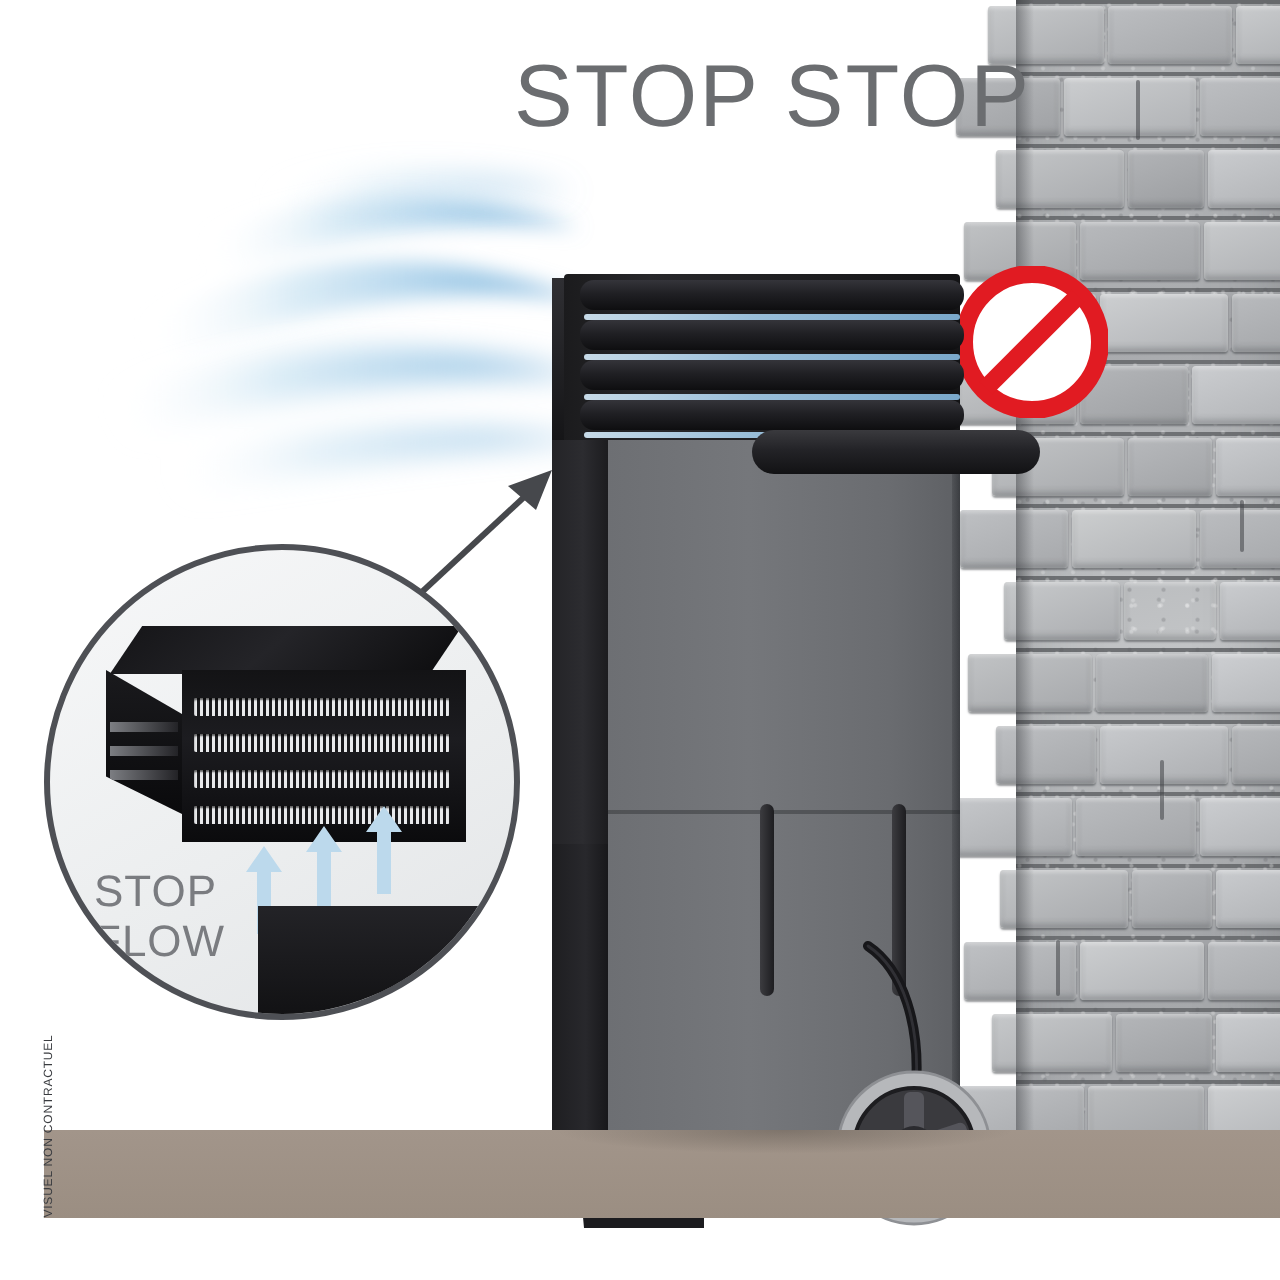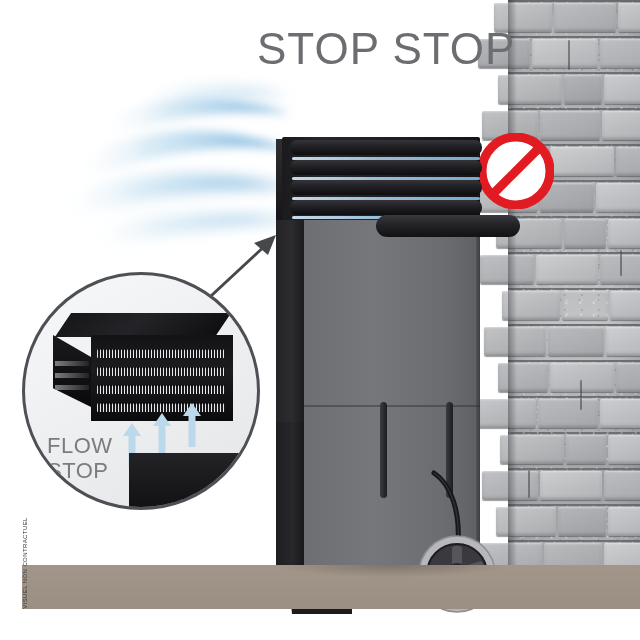--- a/index.html
+++ b/index.html
@@ -479,20 +479,20 @@
     <svg class="inset-arrow" style="left:128px;top:138px;" viewBox="0 0 18 44">
       <polygon points="9,0 18,13 12.5,13 12.5,44 5.5,44 5.5,13 0,13" fill="#bcd9ec"></polygon>
     </svg>
     <svg class="inset-arrow" style="left:158px;top:128px;" viewBox="0 0 18 44">
       <polygon points="9,0 18,13 12.5,13 12.5,44 5.5,44 5.5,13 0,13" fill="#bcd9ec"></polygon>
     </svg>
 
     <div class="inset-panel"></div>
 
     <div class="inset-label">
+      <div>STOP</div>
       <div>FLOW</div>
-      <div>STOP</div>
     </div>
   </div>
 
   <div class="disclaimer">VISUEL NON CONTRACTUEL</div>
 
 </div>
 
 </body></html>

